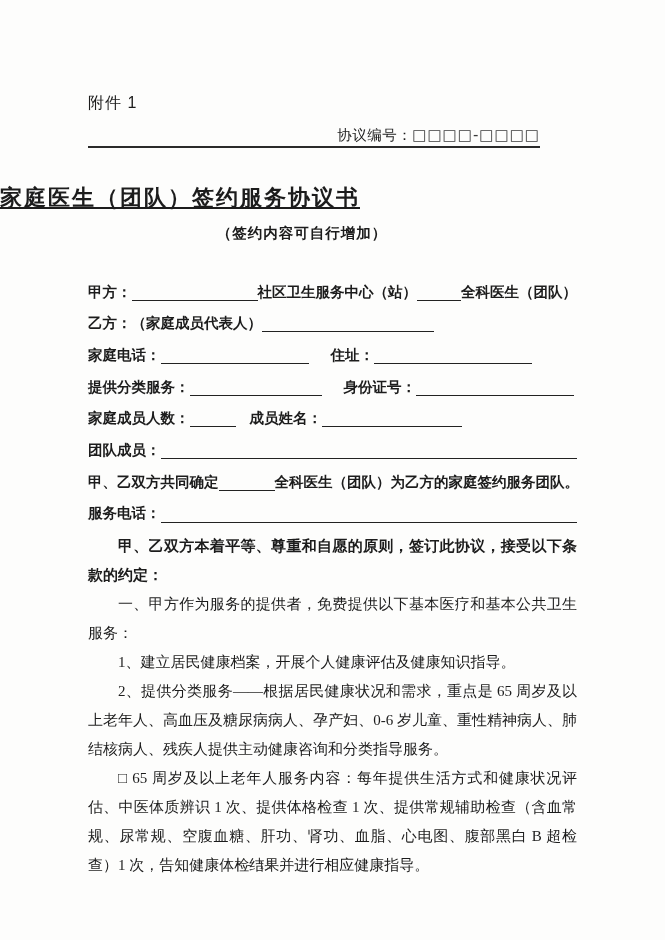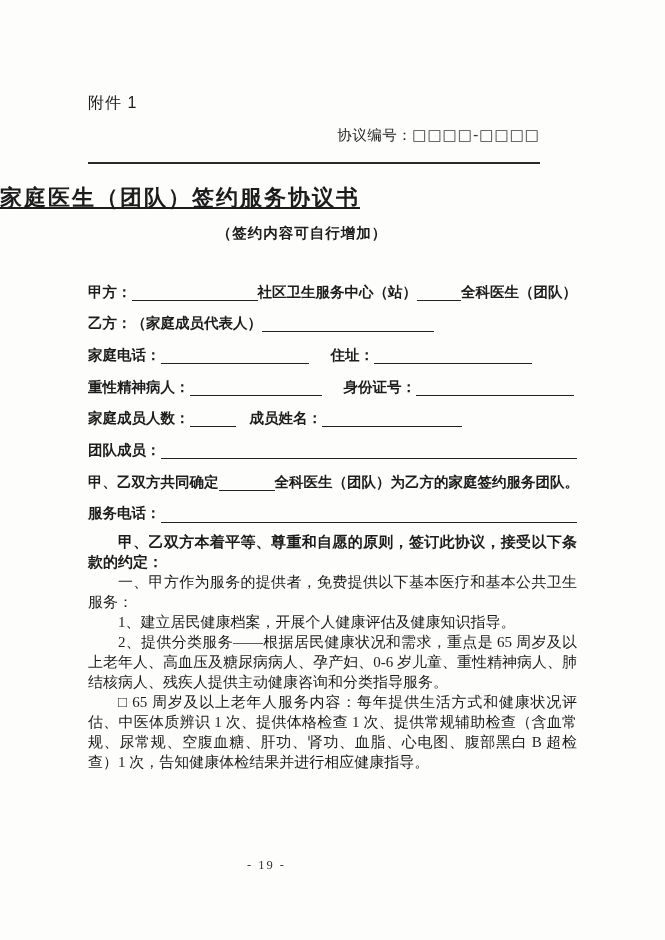--- a/index.html
+++ b/index.html
@@ -24,21 +24,21 @@
     font-size: 16px;
     letter-spacing: 1px;
   }
   .protocol-row {
     position: absolute;
     top: 126px;
     left: 88px;
     width: 452px;
     border-bottom: 2px solid #2a2a2a;
     text-align: right;
-    padding-bottom: 17px;
+    padding-bottom: 1px;
     font-size: 14.5px;
     white-space: nowrap;
   }
   .protocol-label { letter-spacing: 0.5px; }
   .protocol-boxes {
     font-family: "DejaVu Sans", sans-serif;
     font-size: 15px;
     letter-spacing: 1px;
     color: #3a3a3a;
   }
@@ -85,21 +85,21 @@
     align-self: flex-end;
   }
   .blank.grow { flex: 1 1 auto; }
   .spacer { flex: 0 0 auto; }
   .body-area {
     position: absolute;
     top: 532px;
     left: 88px;
     width: 489px;
     font-size: 15px;
-    line-height: 20px;
+    line-height: 29px;
     text-align: justify;
   }
   .body-area p {
     margin: 0;
     text-indent: 2em;
   }
   .body-area p.bold { font-weight: bold; }
   .page-number {
     position: absolute;
     top: 858px;
@@ -142,21 +142,21 @@
 
     <div class="form-row">
       <span class="lbl">家庭电话：</span>
       <span class="blank" style="width:148px"></span>
       <span class="spacer" style="width:22px"></span>
       <span class="lbl">住址：</span>
       <span class="blank" style="width:158px"></span>
     </div>
 
     <div class="form-row">
-      <span class="lbl">重性精神病人：</span>
+      <span class="lbl">提供分类服务：</span>
       <span class="blank" style="width:132px"></span>
       <span class="spacer" style="width:22px"></span>
       <span class="lbl">身份证号：</span>
       <span class="blank" style="width:158px"></span>
     </div>
 
     <div class="form-row">
       <span class="lbl">家庭成员人数：</span>
       <span class="blank" style="width:46px"></span>
       <span class="spacer" style="width:14px"></span>

